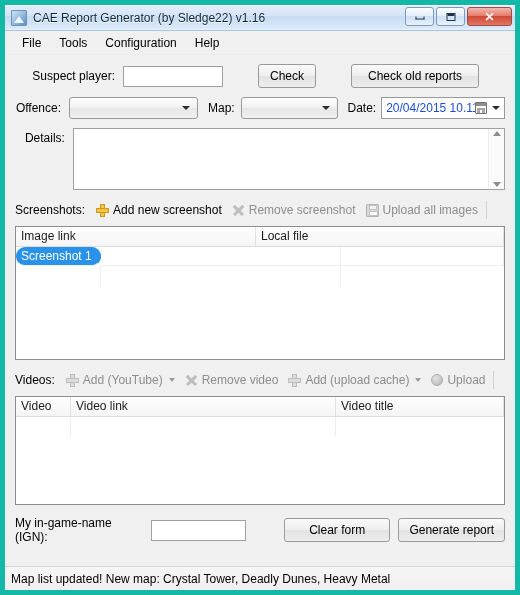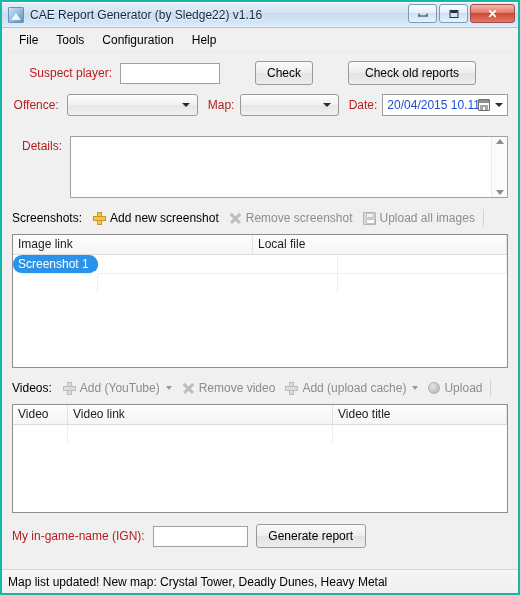--- a/index.html
+++ b/index.html
@@ -8,21 +8,21 @@
     width: 520px; height: 595px;
     background: #ffffff;
     font-family: "Liberation Sans", sans-serif;
     -webkit-font-smoothing: antialiased;
   }
 
   #window {
     position: relative;
     width: 520px; height: 595px;
     background: #f0f0f0;
-    border: 2px solid #14b8a6;
+    border: 5px solid #14b8a6;
     overflow: hidden;
     display: flex;
     flex-direction: column;
   }
 
   
   #titlebar {
     position: relative;
     height: 26px;
     flex: 0 0 26px;
@@ -128,21 +128,21 @@
 
   
   #body {
     flex: 1 1 auto;
     background: #f0f0f0;
     padding: 0 10px;
     position: relative;
   }
 
   .row { display: flex; align-items: center; }
-  .lbl { font-size: 12px; color: #b91c1c; }
+  .lbl { font-size: 12px; color: #000000; }
 
   input.tbox {
     border: 1px solid #a0a0a0;
     background: #ffffff;
     height: 21px;
     font-family: "Liberation Sans", sans-serif;
     font-size: 12px;
     padding: 1px 3px;
     color: #000;
     outline: none;
@@ -457,21 +457,21 @@
         <span style="font-size:12px;padding-left:4px;line-height:20px;display:block;"></span>
       </div>
       <div class="lbl" style="margin-left:10px;margin-right:5px;">Date:</div>
       <div class="datebox" style="width:134px;">
         <span class="dval">20/04/2015 10.11</span>
         <span class="cal-ico"></span>
         <span class="arrow"></span>
       </div>
     </div>
 
-    <div class="row" style="margin-top:20px;align-items:flex-start;">
+    <div class="row" style="margin-top:9px;align-items:flex-start;">
       <div class="lbl" style="width:58px;text-align:right;padding-right:8px;padding-top:3px;">Details:</div>
       <div class="detailbox" style="width:433px;">
         <textarea style=""></textarea>
         <div class="vscroll">
           <span class="tri-up"></span>
           <span class="tri-dn"></span>
         </div>
       </div>
     </div>
 
@@ -545,20 +545,21 @@
           <div class="lv-empty-cell" style="width:55px;"></div>
           <div class="lv-empty-cell" style="width:265px;"></div>
           <div class="lv-empty-cell" style="flex:1 1 auto;border-right:none;"></div>
         </div>
       </div>
     </div>
 
     <div class="row" style="margin-top:11px;">
       <div class="lbl">My in-game-name (IGN):</div>
       <input class="tbox" style="width: 95px; margin-left: 8px;" value="">
+      <button class="btn" style="width:110px;margin-left:38px;">Clear form</button>
       <button class="btn" style="width:110px;margin-left:8px;">Generate report</button>
     </div>
 
   </div>
 
   <div id="statusbar">
     <span class="st">Map list updated! New map: Crystal Tower, Deadly Dunes, Heavy Metal</span>
   </div>
 
 </div>

